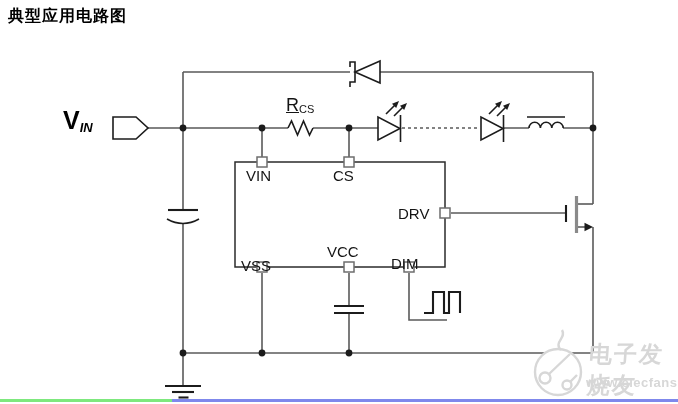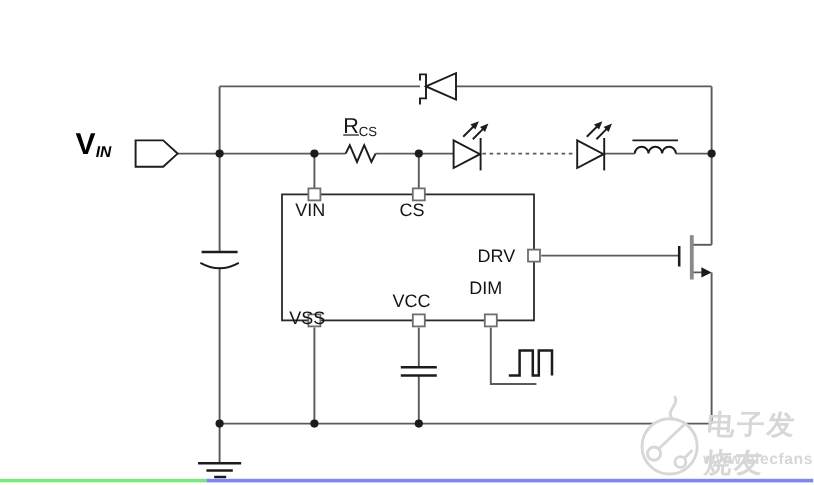--- a/index.html
+++ b/index.html
@@ -16,21 +16,21 @@
   .vin-label .sub{font-size:13px;vertical-align:-3px;font-style:italic;}
   .rcs-label{left:286px;top:95px;color:#141414;text-decoration:underline;}
   .rcs-label .main{font-size:18px;}
   .rcs-label .sub{font-size:11px;vertical-align:-2px;}
   .pin-label{font-size:15px;color:#141414;}
   .pl-vin{left:246px;top:167px;}
   .pl-cs{left:333px;top:167px;}
   .pl-drv{left:398px;top:205px;text-align:center;}
   .pl-vss{left:241px;top:257px;}
   .pl-vcc{left:327px;top:243px;}
-  .pl-dim{left:391px;top:232px;}
+  .pl-dim{left:391px;top:255px;}
   svg.circuit{left:0;top:0;}
   .wire{stroke:var(--wire);stroke-width:1.6;fill:none;}
   .wire-dashed{stroke:var(--wire);stroke-width:1.6;fill:none;stroke-dasharray:3 3;}
   .comp{stroke:var(--component);stroke-width:1.6;fill:none;}
   .comp-white{stroke:var(--component);stroke-width:1.6;fill:#fff;}
   .comp-fill{fill:var(--component);stroke:none;}
   .thick{stroke-width:2.1;}
   .channel{stroke:#8a8a8a;stroke-width:3.2;fill:none;}
   .icbox{fill:#fff;stroke:#2b2b2b;stroke-width:1.5;}
   .pin{fill:#fff;stroke:#6e6e6e;stroke-width:1.5;}
@@ -43,20 +43,21 @@
   .wm-url{left:586px;top:375px;font-size:13px;font-weight:700;color:var(--watermark);letter-spacing:0.5px;}
   .border-bar{height:3px;top:399px;}
   .bb-left{left:0;width:172px;background:var(--border-left);}
   .bb-right{left:172px;width:506px;background:var(--border-right);}
 </style>
 </head>
 <body>
 
 <div class="page">
 
+  <div class="abs title">典型应用电路图</div>
 
   <svg class="abs circuit" width="678" height="404" viewBox="0 0 678 404" xmlns="http://www.w3.org/2000/svg">
 
     <g>
       <path class="wire" d="M148 128 H288 M313 128 H378 M504 128 H529 M563 128 H593"></path>
       <path class="wire-dashed" d="M402 128 H479"></path>
       <path class="wire" d="M183 72 H350 M380 72 H593"></path>
       <path class="wire" d="M183 72 V210 M183 223 V353"></path>
       <path class="wire" d="M593 72 V204 M593 227 V353"></path>
       <path class="wire" d="M183 353 H593"></path>

